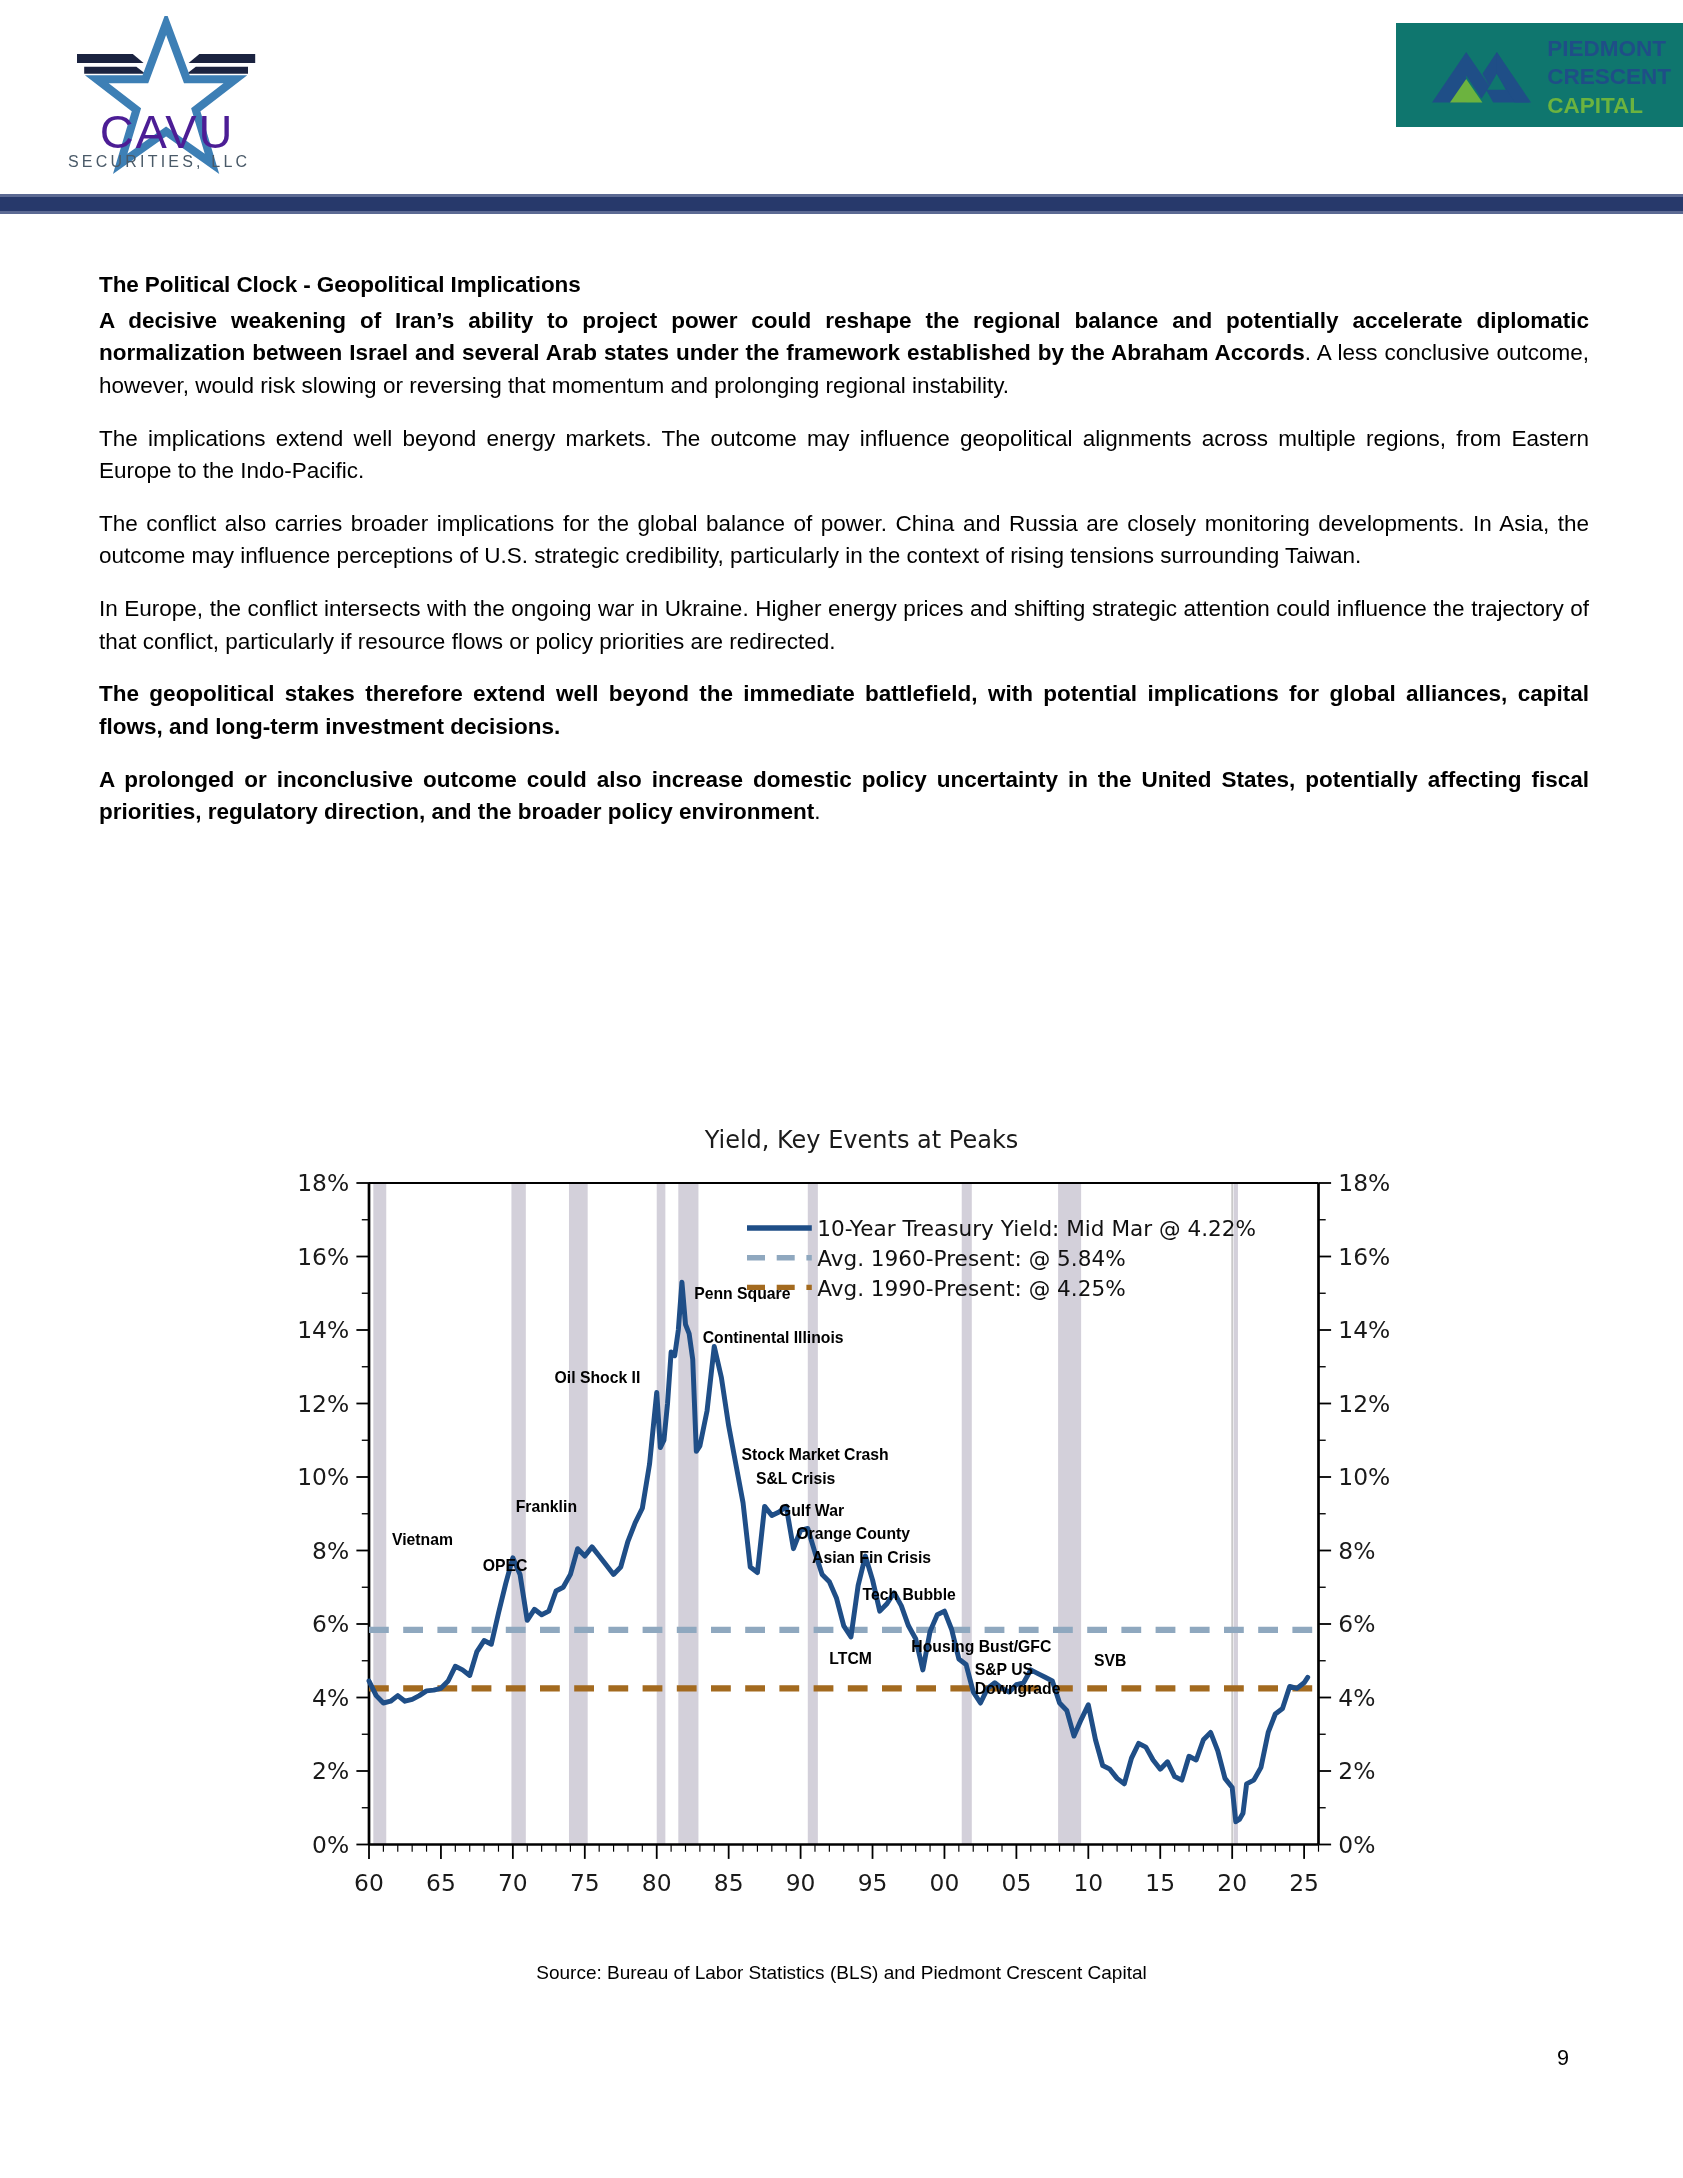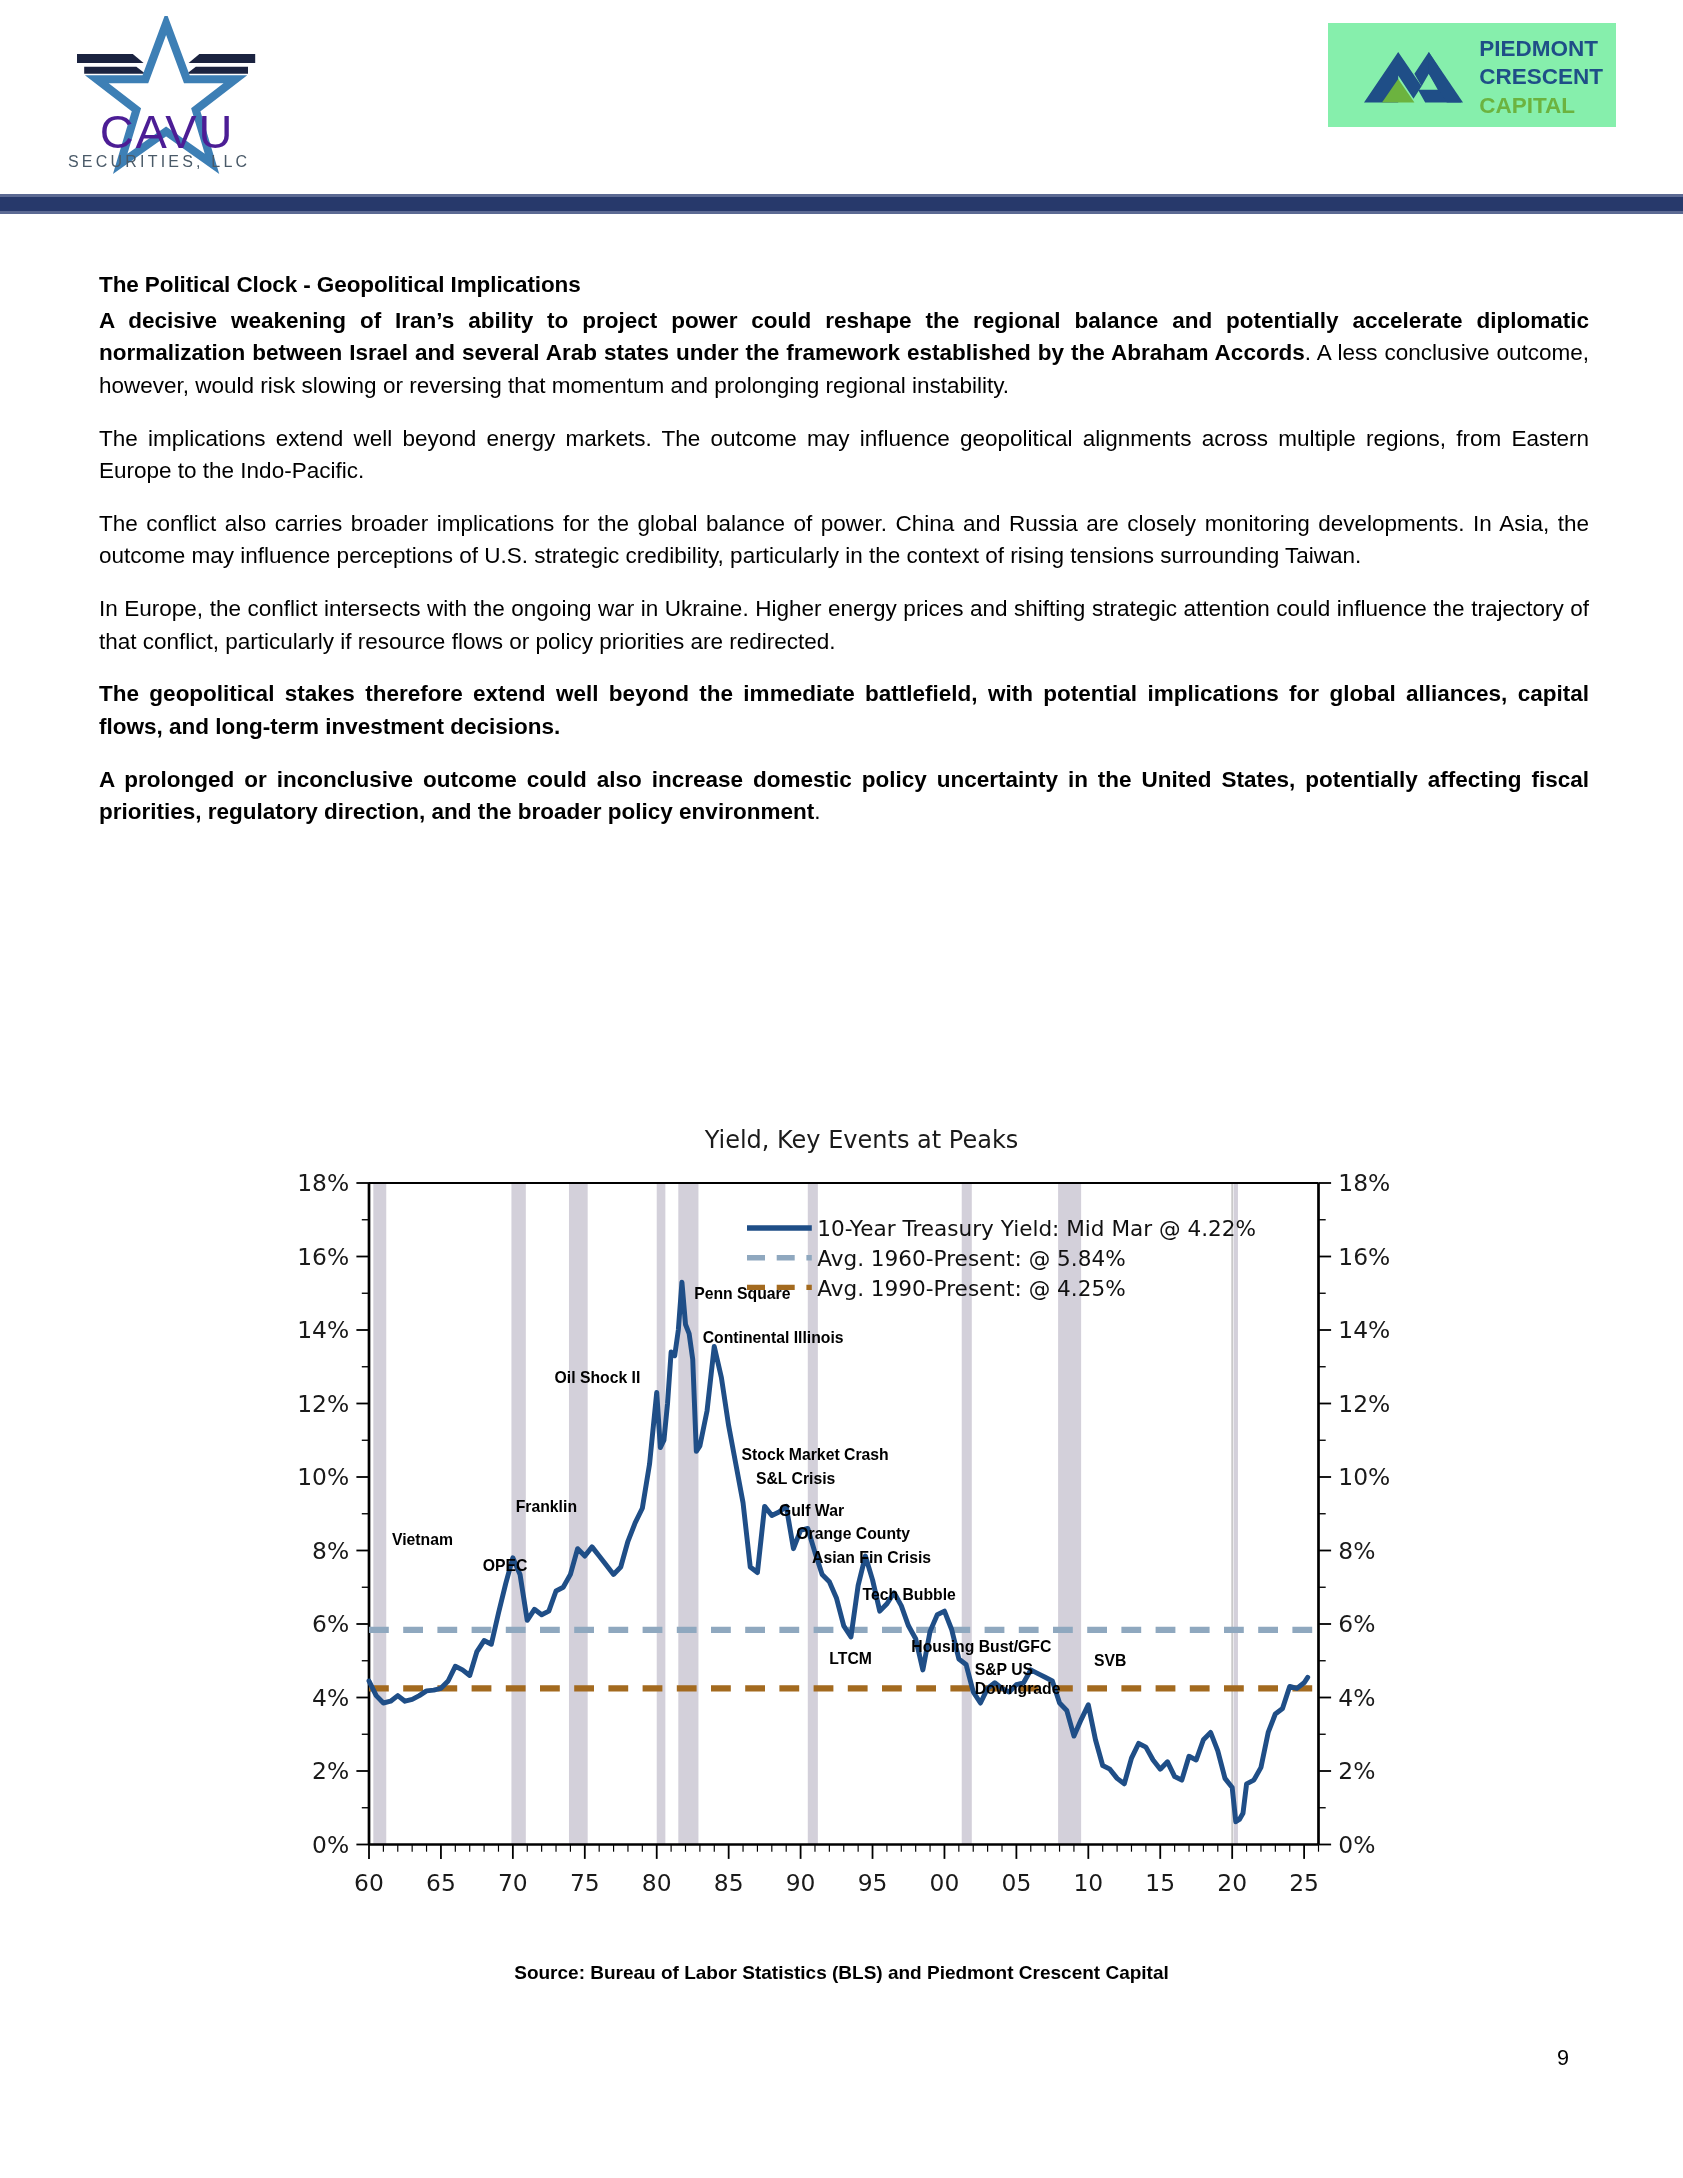--- a/index.html
+++ b/index.html
@@ -2,39 +2,39 @@
 <html style="font-size:14.4px"><head>
 <meta charset="utf-8">
 <style>
   html,body{margin:0;padding:0;background:#ffffff;}
   body{width:1683px;height:2178px;position:relative;font-family:"Liberation Sans",sans-serif;color:#000;}
 
   
   .header{position:absolute;left:0;top:0;width:1683px;height:194px;}
   .logo-cavu{position:absolute;left:68px;top:16px;width:198px;height:167px;}
   .logo-cavu svg{display:block;}
-  .logo-pcc{position:absolute;left:1328px;top:22.5px;width:288px;height:104px;background:#86efac;}
+  .logo-pcc{position:absolute;left:1396px;top:22.5px;width:288px;height:104px;background:#0f766e;}
   .logo-pcc svg{display:block;}
   .header-bar{position:absolute;left:0;top:194px;width:1683px;height:20px;background:#27396b;}
   .header-bar .edge{position:absolute;left:0;width:1683px;height:2.7px;background:#5c6a93;}
 
   
   .content{position:absolute;left:99px;top:270px;width:1490px;}
   .h-title{font-size:22.5px;font-weight:bold;letter-spacing:-0.1px;margin:0 0 5.4px 0;line-height:1.3;}
   .p{font-size:22.5px;line-height:1.45;margin:0 0 20px 0;text-align:justify;}
   .p b{font-weight:bold;}
   .p.bold{font-weight:bold;}
   .p.lead{text-align:left;margin-bottom:21.6px;}
 
   
   .chart-wrap{position:absolute;left:0;top:1121px;width:1683px;height:900px;}
   .chart-title{text-align:center;font-size:38px;line-height:1;margin:0;font-family:"DejaVu Sans",sans-serif;color:#1a1a1a;}
   .chart-sub{text-align:center;font-size:24px;line-height:1;margin:7.2px 0 0 0;font-family:"DejaVu Sans",sans-serif;color:#1a1a1a;padding-left:40px;}
   .chart-svg-holder{position:relative;width:1683px;height:747px;margin-top:12.6px;}
-  .source{position:absolute;left:0;top:1962px;width:1683px;text-align:center;font-size:19px;font-weight:bold;}
+  .source{position:absolute;left:0;top:1962px;width:1683px;text-align:center;font-size:19px;}
   .page-no{position:absolute;left:1557px;top:2045px;font-size:21.6px;}
 
   svg.plot{display:block;}
   .tick-lab{font-family:"DejaVu Sans",sans-serif;font-size:26px;fill:#1a1a1a;}
   .ev-lab{font-family:"Liberation Sans",sans-serif;font-size:17.5px;font-weight:bold;fill:#000;}
   .leg-lab{font-family:"DejaVu Sans",sans-serif;font-size:24px;fill:#111;}
 </style>
 </head>
 <body>
 

